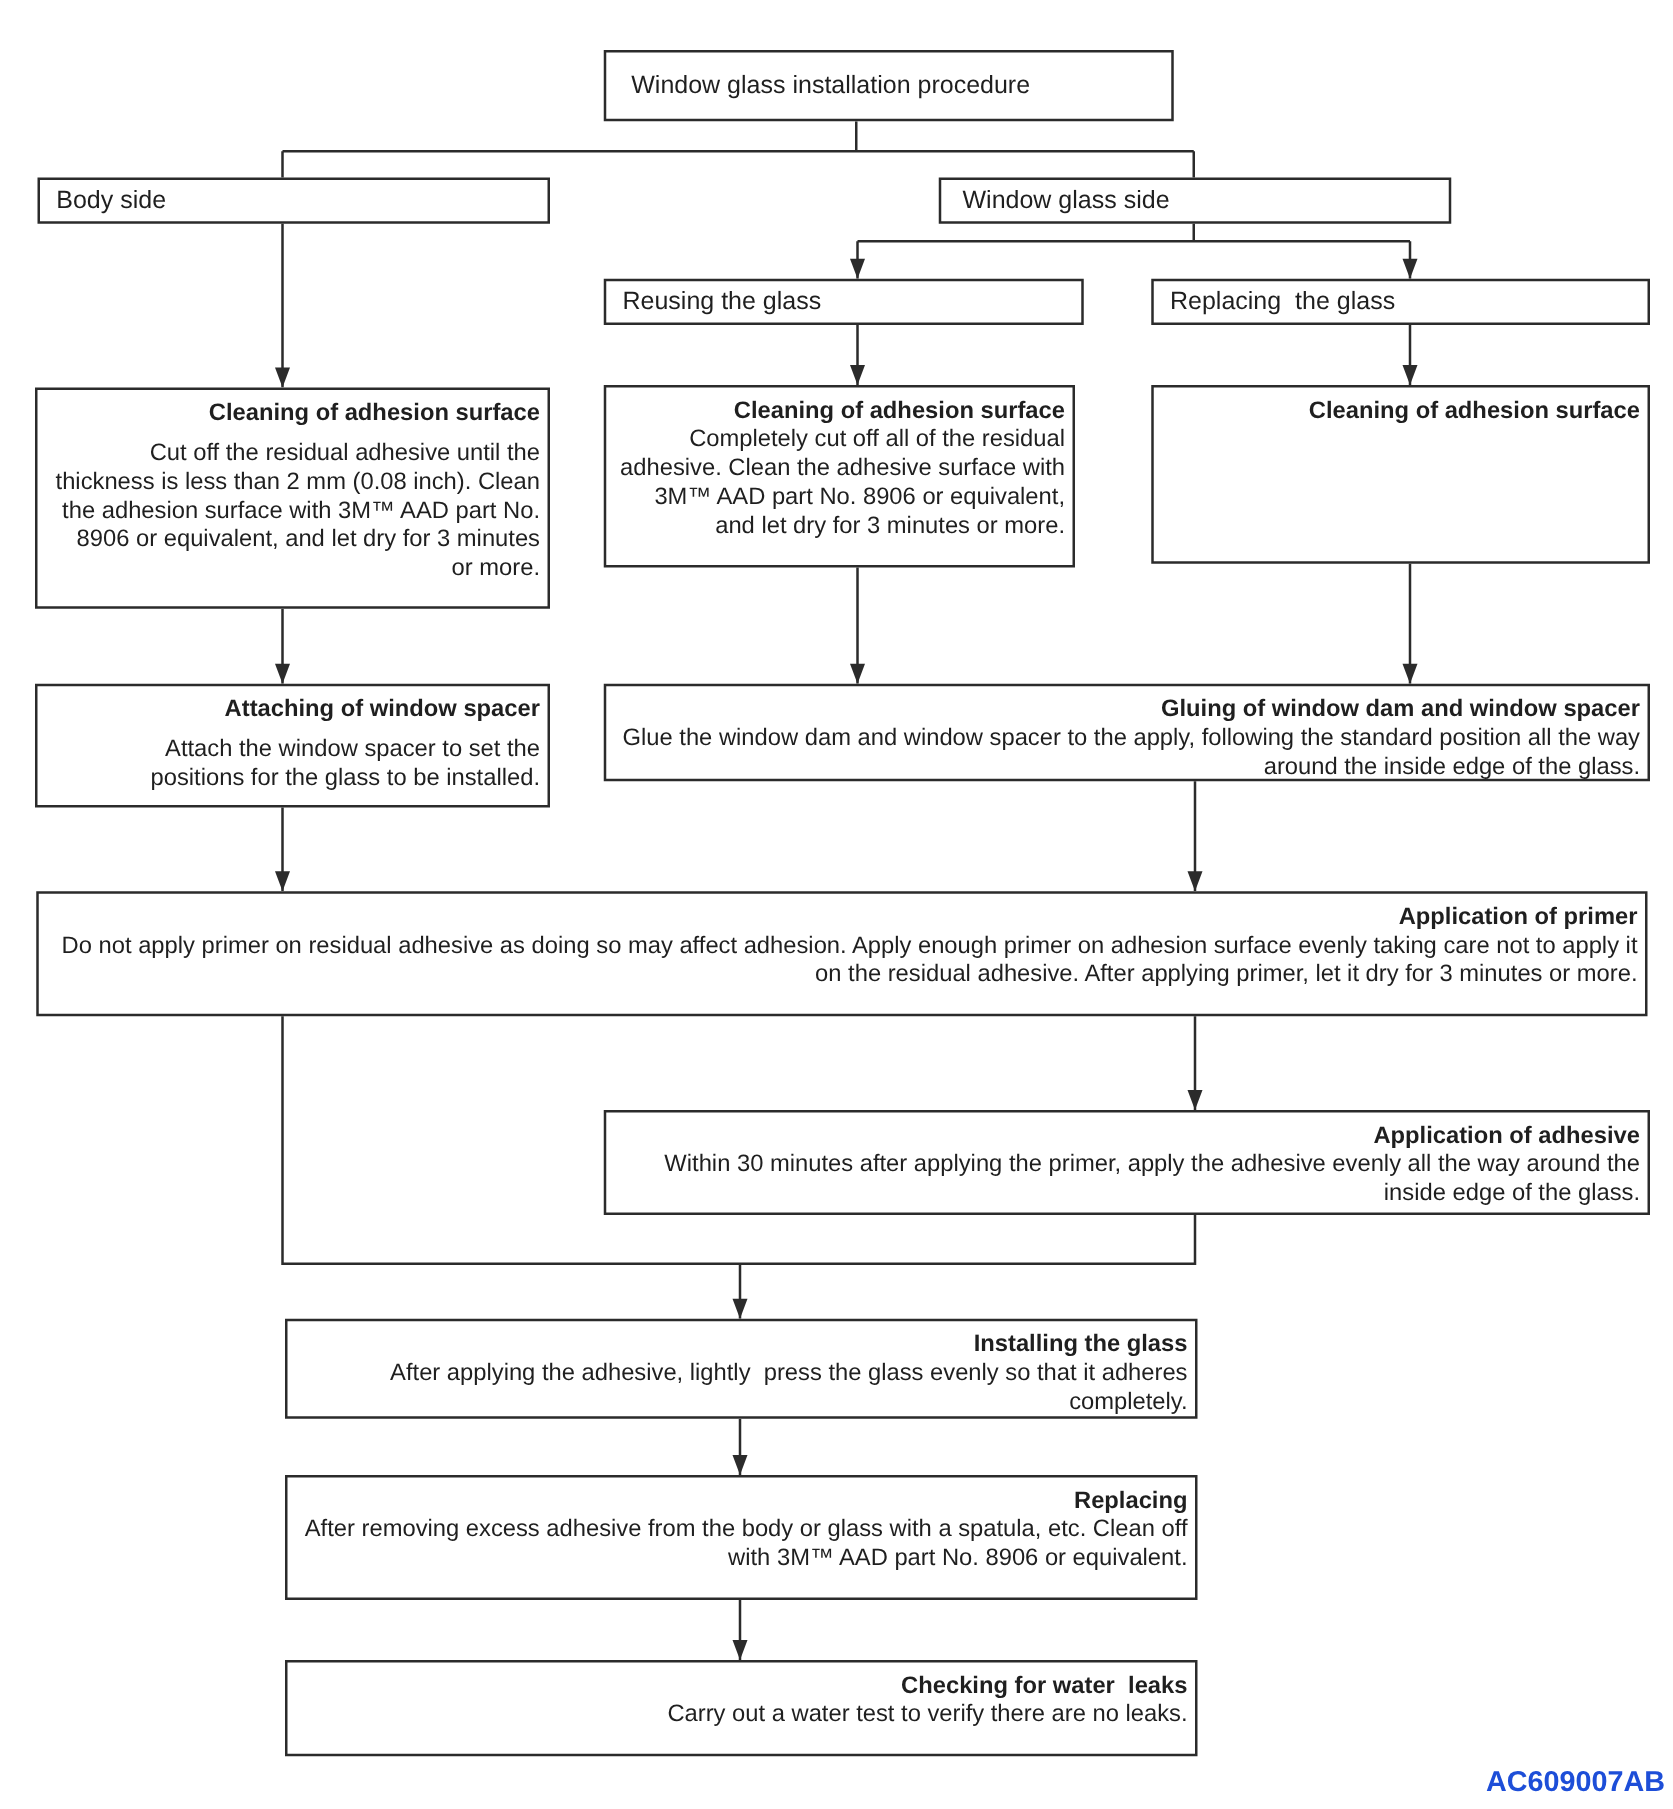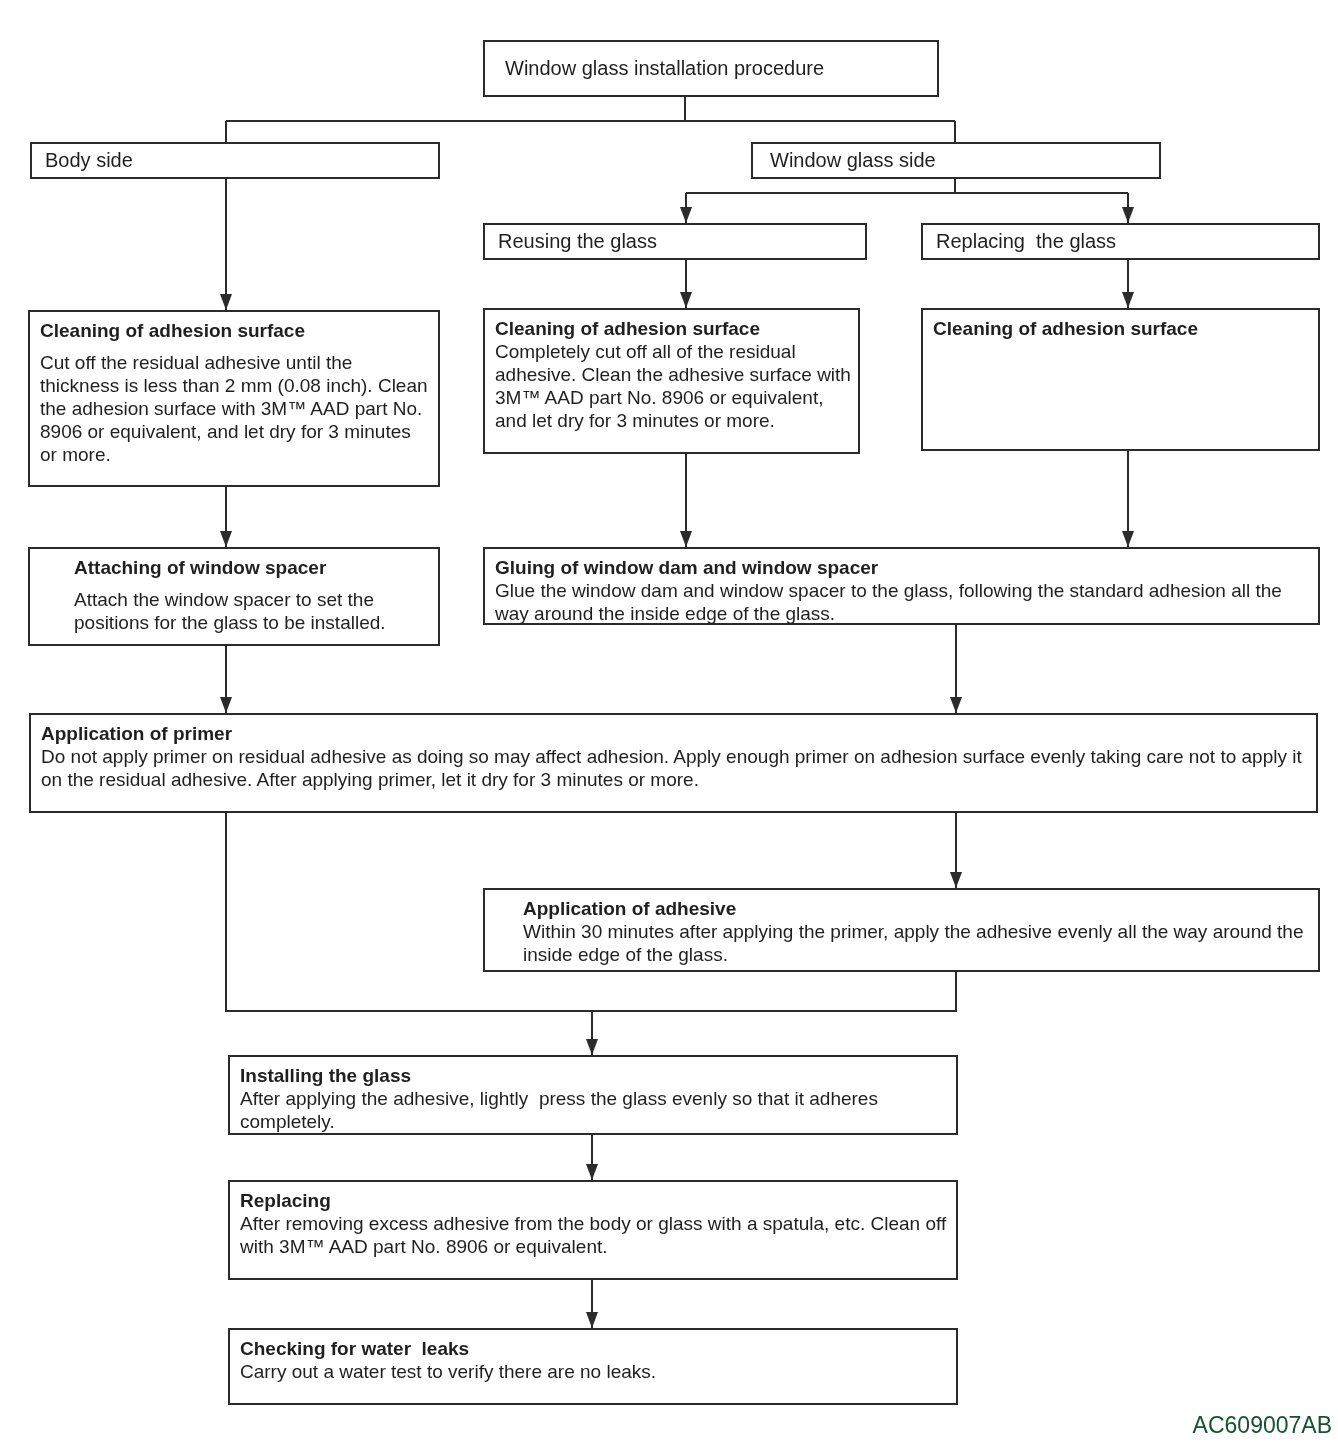--- a/index.html
+++ b/index.html
@@ -32,38 +32,39 @@
     display: flex;
     align-items: center;
     padding-left: 13px;
     font-size: 20px;
     white-space: pre-wrap;
   }
   .step-node {
     padding: 7px 6px 8px 10px;
     font-size: 19px;
     line-height: 23px;
+    text-align: right;
   }
   .node-title {
     font-weight: bold;
     white-space: pre-wrap;
   }
   .node-body {
     white-space: pre-wrap;
   }
   .gap-body .node-body {
     margin-top: 9px;
   }
   .footer-code {
     position: absolute;
     right: 6px;
     top: 1412px;
     font-size: 23px;
-    font-weight: normal;
-    color: #14532d;
+    font-weight: bold;
+    color: #1d4ed8;
   }
 </style>
 </head>
 <body>
 
 <div class="canvas">
 
   <svg class="connectors" viewBox="0 0 1338 1447" xmlns="http://www.w3.org/2000/svg">
     <path d="M685,97 V122
              M226,121 H955
@@ -138,21 +139,21 @@
     <div class="node-title">Cleaning of adhesion surface</div>
   </div>
 
   <div class="node step-node gap-body" style="left:28px; top:547px; width:412px; height:99px;padding-left:44px;">
     <div class="node-title">Attaching of window spacer</div>
     <div class="node-body">Attach the window spacer to set the positions for the glass to be installed.</div>
   </div>
 
   <div class="node step-node" style="left:483px; top:547px; width:837px; height:78px;">
     <div class="node-title">Gluing of window dam and window spacer</div>
-    <div class="node-body">Glue the window dam and window spacer to the glass, following the standard adhesion all the way around the inside edge of the glass.</div>
+    <div class="node-body">Glue the window dam and window spacer to the apply, following the standard position all the way around the inside edge of the glass.</div>
   </div>
 
   <div class="node step-node" style="left:29px; top:713px; width:1289px; height:100px;">
     <div class="node-title">Application of primer</div>
     <div class="node-body">Do not apply primer on residual adhesive as doing so may affect adhesion. Apply enough primer on adhesion surface evenly taking care not to apply it on the residual adhesive. After applying primer, let it dry for 3 minutes or more.</div>
   </div>
 
   <div class="node step-node" style="left:483px; top:888px; width:837px; height:84px;padding-left:38px;">
     <div class="node-title">Application of adhesive</div>
     <div class="node-body">Within 30 minutes after applying the primer, apply the adhesive evenly all the way around the inside edge of the glass.</div>

